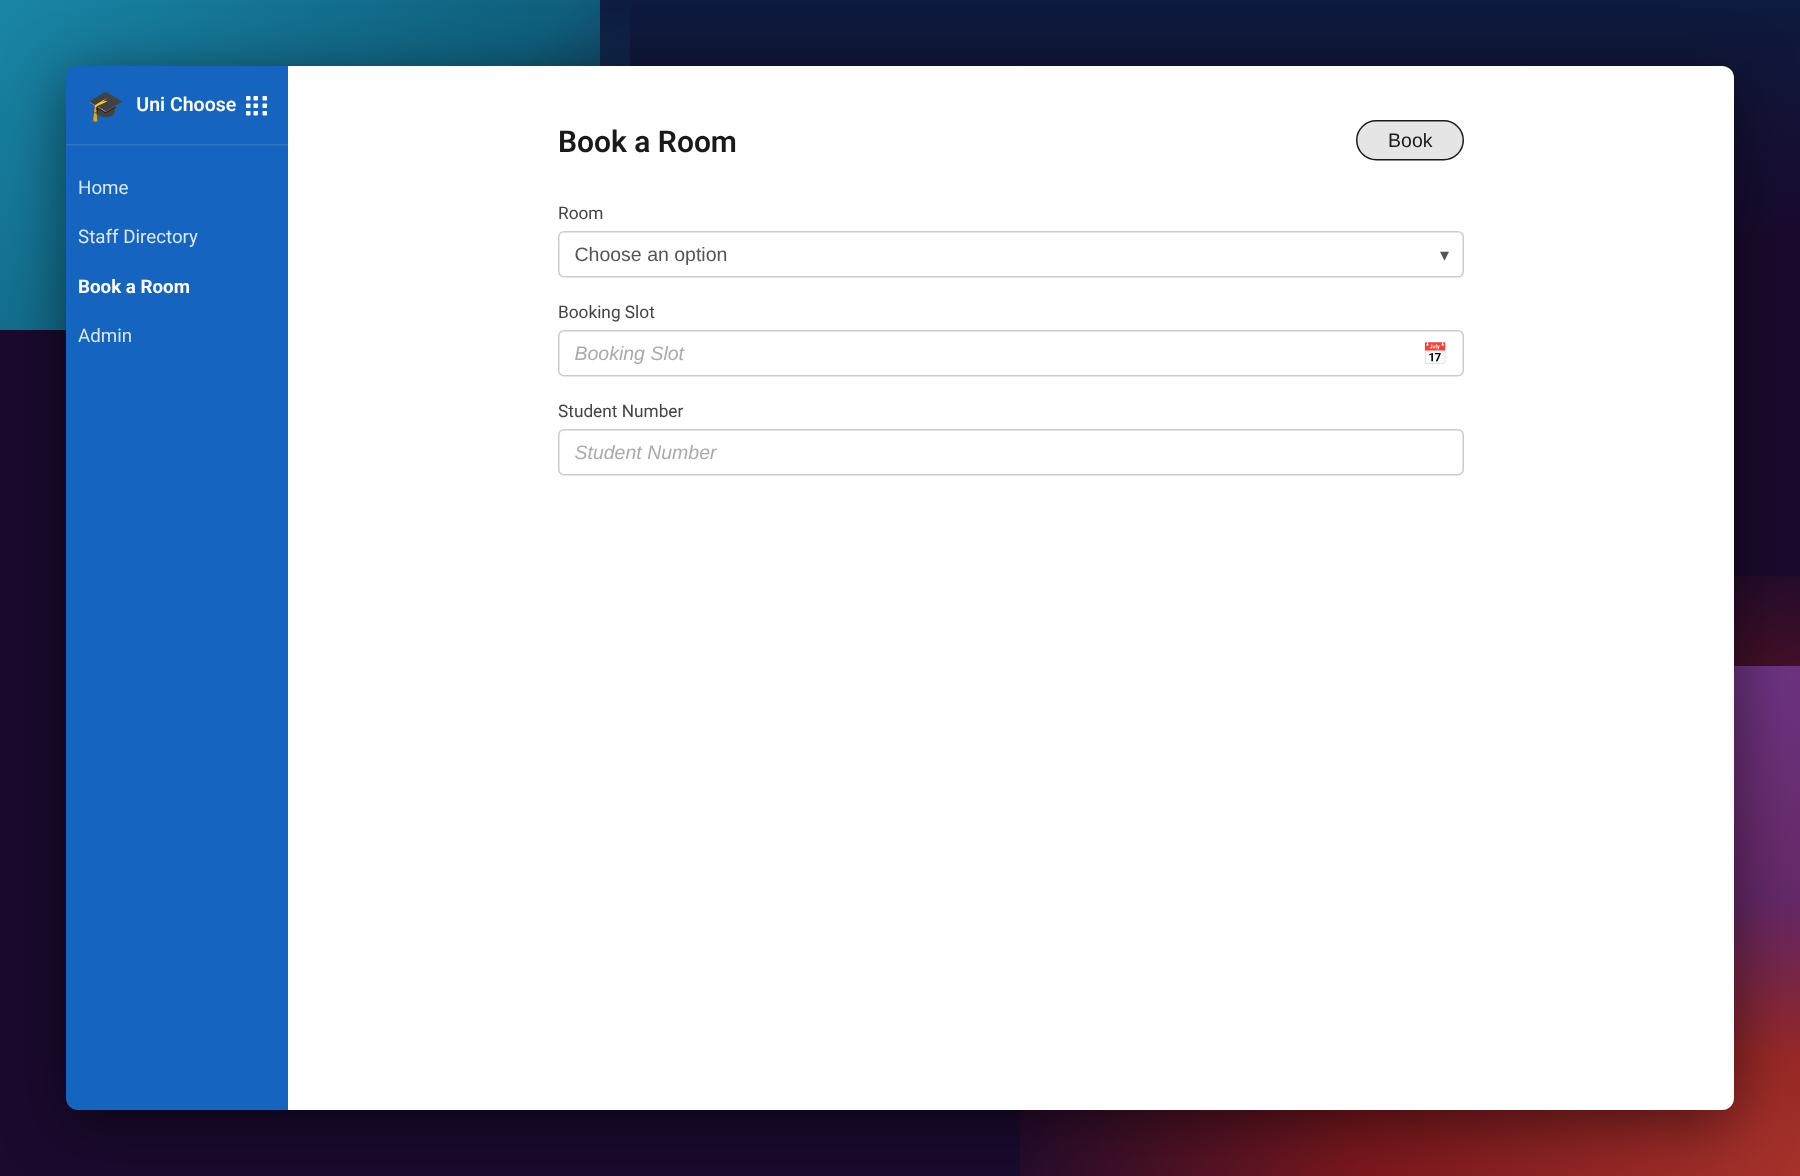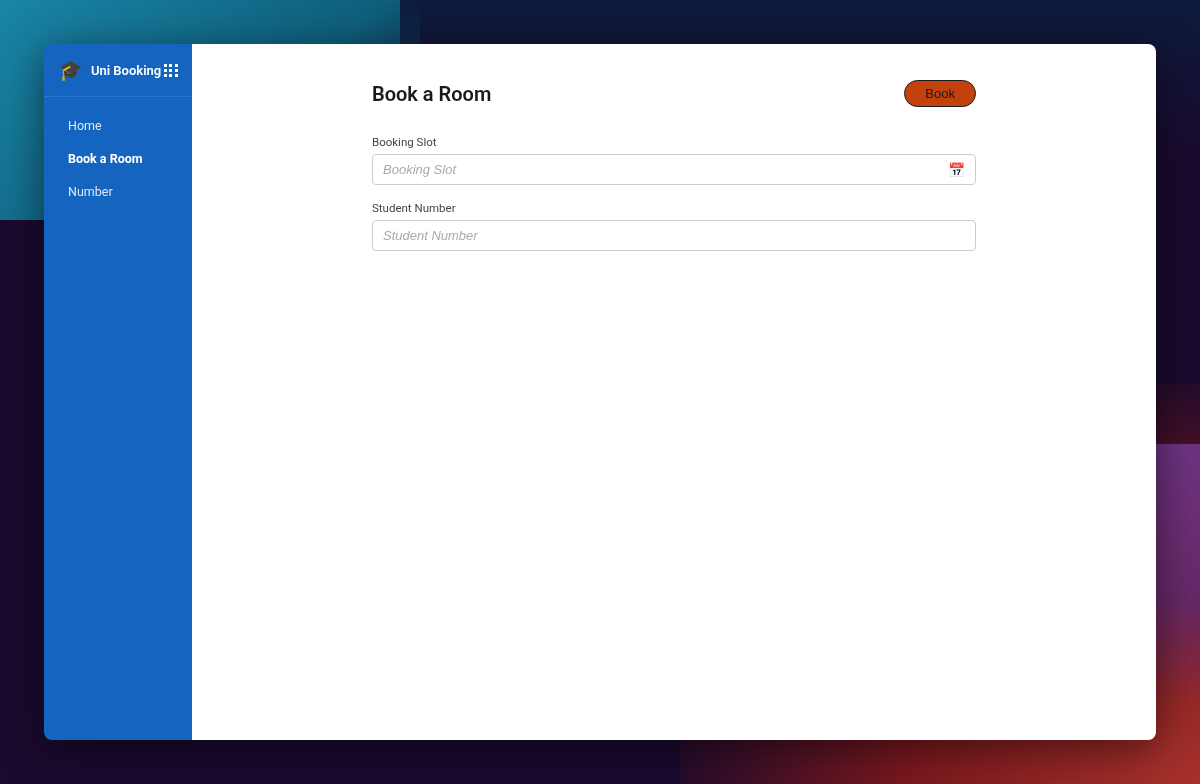--- a/index.html
+++ b/index.html
@@ -132,21 +132,21 @@
       display: block;
     }
 
     .sidebar-nav {
       padding: 12px 0;
       display: flex;
       flex-direction: column;
     }
 
     .nav-item {
-      padding: 9px 24px;
+      padding: 9px 8px;
       color: rgba(255,255,255,0.85);
       font-size: 12.5px;
       cursor: pointer;
       transition: background 0.15s;
       white-space: nowrap;
     }
 
     .nav-item.active {
       color: white;
       font-weight: 700;
@@ -173,21 +173,21 @@
     }
 
     .page-title {
       font-size: 20px;
       font-weight: 600;
       color: #1a1a1a;
     }
 
     .book-button {
       border: 1.5px solid #1a1a1a;
-      background: #c2410c;
+      background: #e5e5e5;
       border-radius: 20px;
       padding: 5px 20px;
       font-size: 13px;
       font-weight: 500;
       cursor: pointer;
       color: #1a1a1a;
     }
 
     .form-section {
       display: flex;
@@ -276,51 +276,61 @@
   <div class="bg-blob-red"></div>
   <div class="bg-blob-purple"></div>
 </div>
 
 <div class="app-container">
 
   <aside class="sidebar">
     <div class="sidebar-header">
       <div class="sidebar-logo-area">
         <span class="sidebar-logo-icon">🎓</span>
-        <span class="sidebar-title">Uni Booking</span>
+        <span class="sidebar-title">Uni Choose</span>
       </div>
       <div class="sidebar-grid-icon">
         <span></span>
           <span></span>
           <span></span>
         <span></span>
           <span></span>
           <span></span>
         <span></span>
           <span></span>
           <span></span>
       </div>
     </div>
     <nav class="sidebar-nav">
       <div class="nav-item">Home</div>
+      <div class="nav-item">Staff Directory</div>
       <div class="nav-item active">Book a Room</div>
-      <div class="nav-item">Number</div>
+      <div class="nav-item">Admin</div>
     </nav>
   </aside>
 
   <main class="main-content">
     <div class="page-area">
 
       <div class="page-header">
         <h1 class="page-title">Book a Room</h1>
         <button class="book-button">Book</button>
       </div>
 
       <div class="form-section">
 
+        <div class="form-group">
+          <label class="form-label">Room</label>
+          <div class="select-wrapper">
+            <select class="form-select">
+              <option value="">Choose an option</option>
+            </select>
+            <span class="select-chevron">▾</span>
+          </div>
+        </div>
 
         <div class="form-group">
           <label class="form-label">Booking Slot</label>
           <div class="booking-slot-wrapper">
             <input type="text" class="form-input" placeholder="Booking Slot" style="">
             <span class="calendar-icon">📅</span>
           </div>
         </div>
 
         <div class="form-group">

